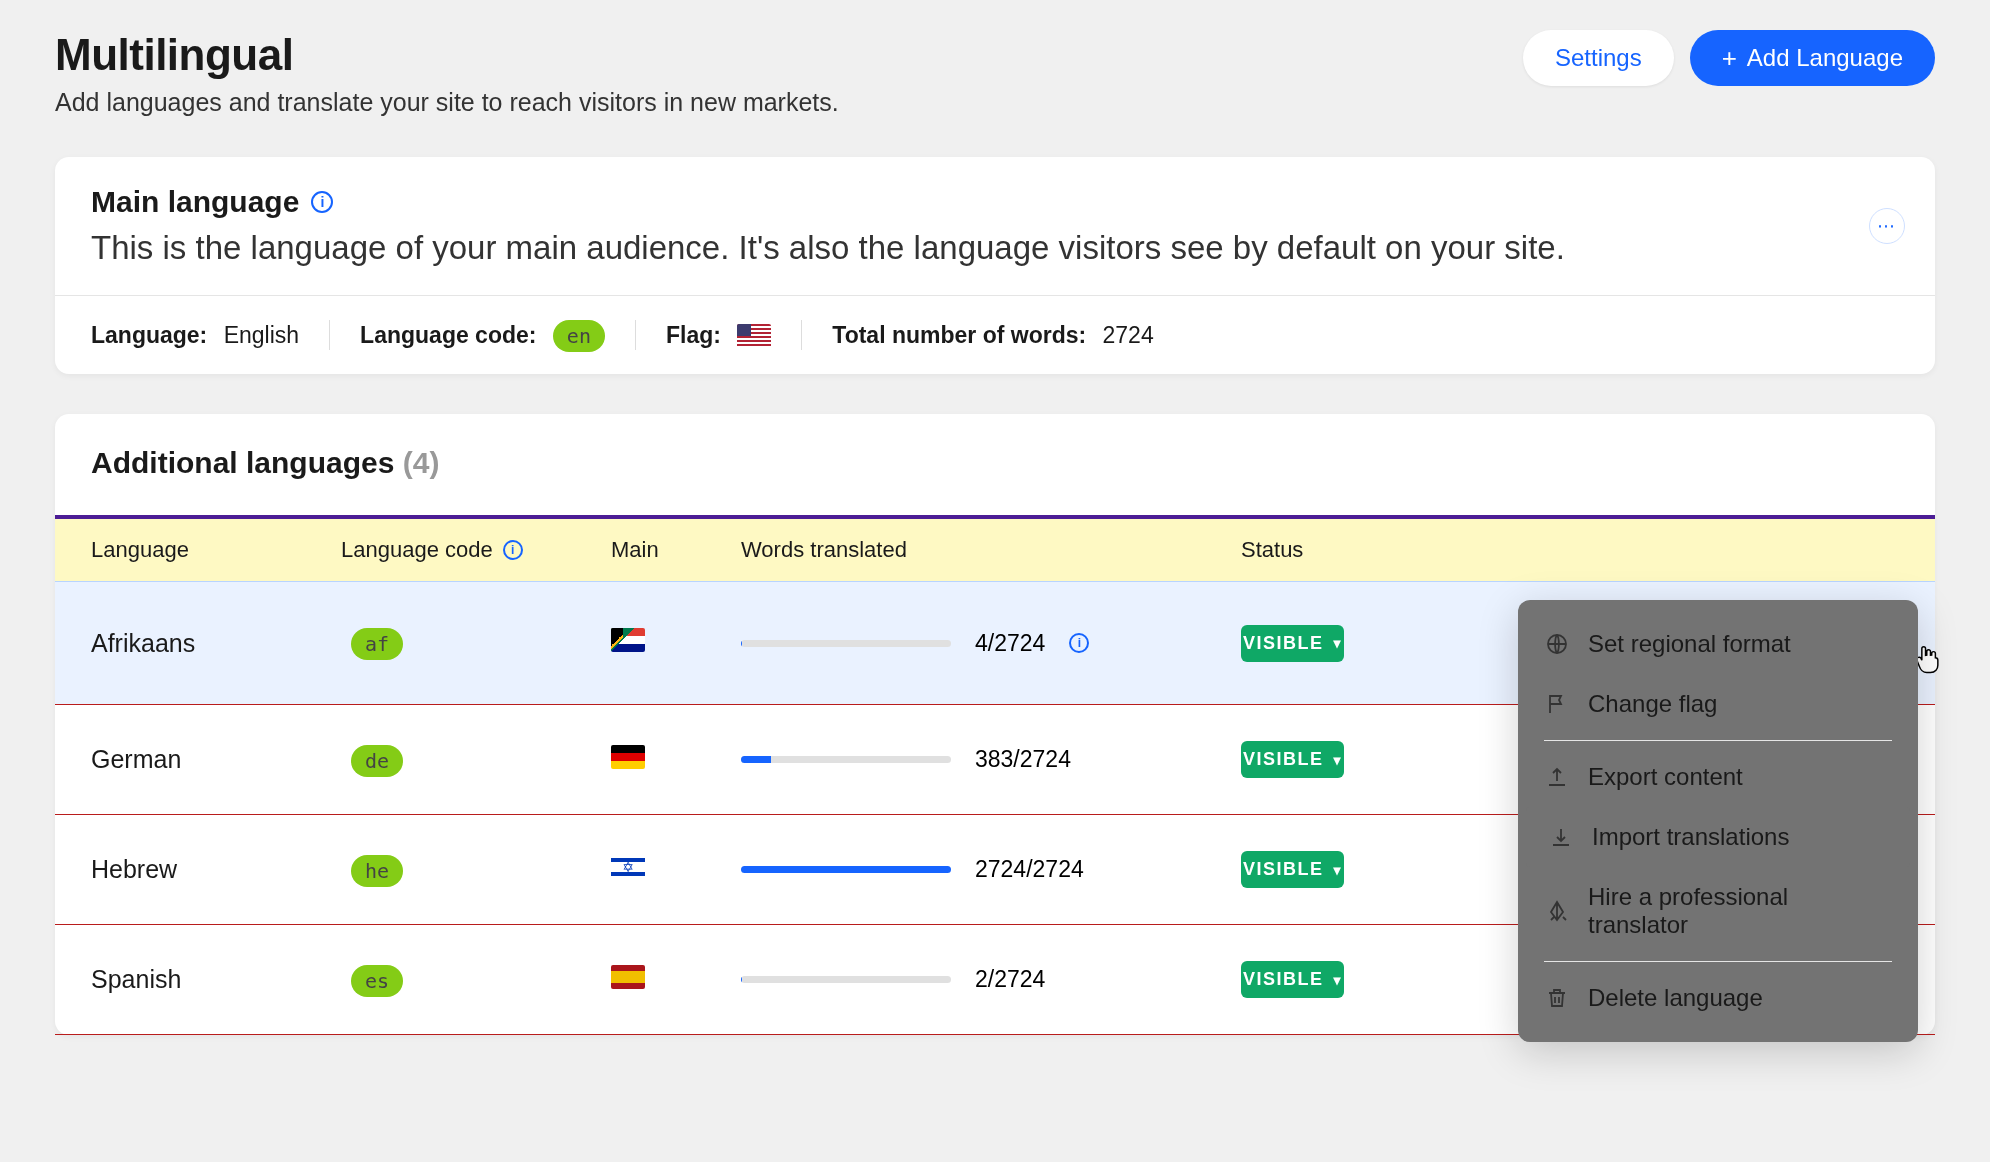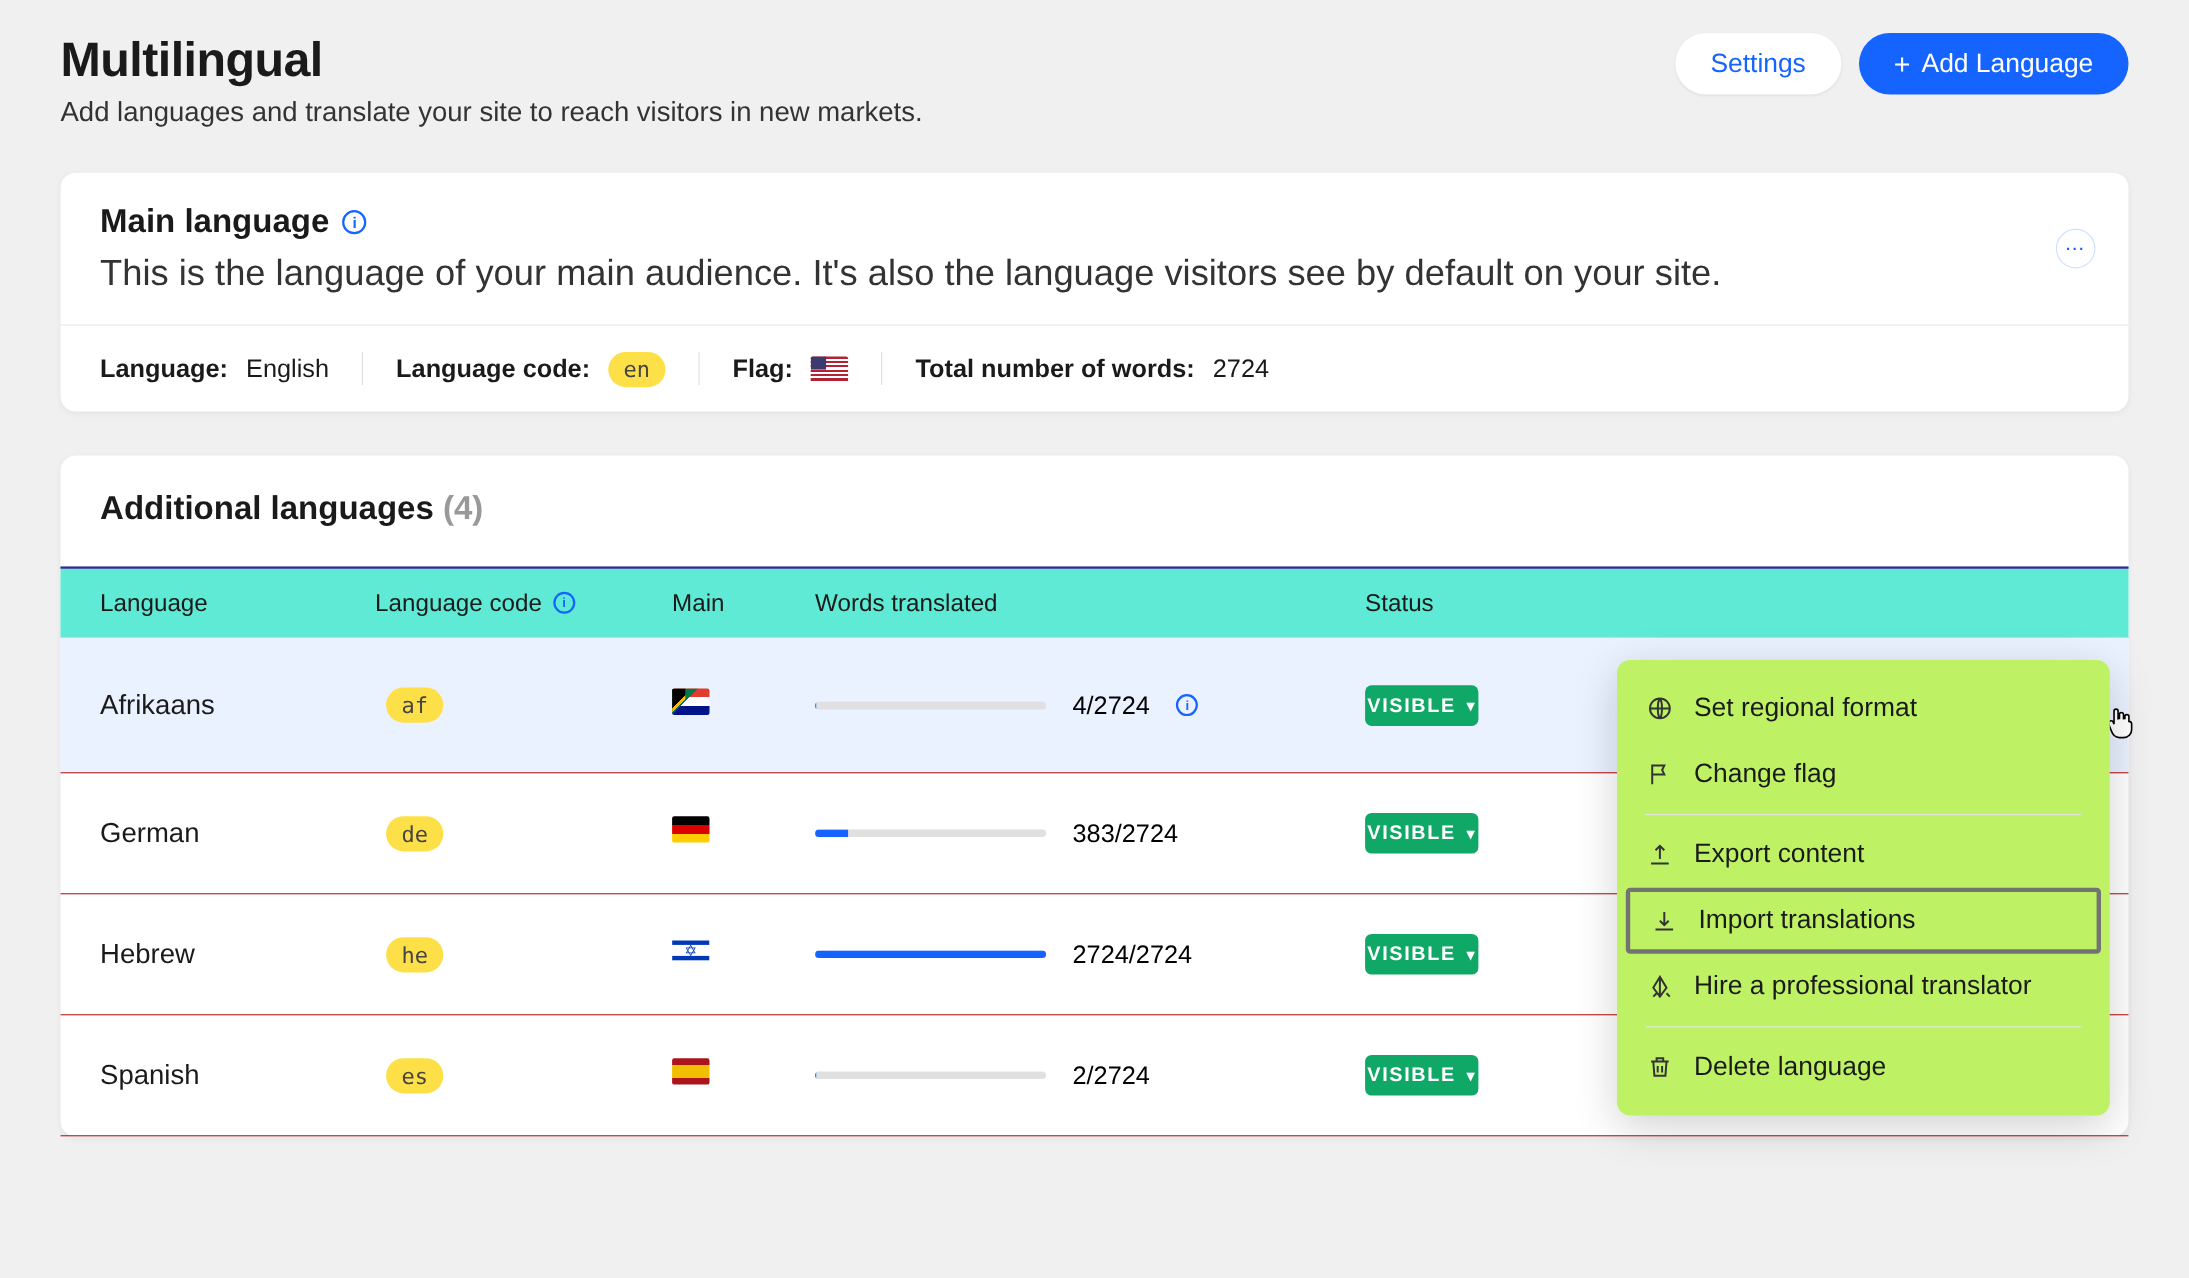--- a/index.html
+++ b/index.html
@@ -25,27 +25,27 @@
 .card-header { padding: 28px 36px 28px 36px; border-bottom: 1px solid #e5e5e5; position: relative; }
 .card-header h2 { font-size: 30px; font-weight: 800; display: inline-flex; align-items: center; gap: 12px; margin-bottom: 10px; }
 .card-header p { font-size: 33px; color: #333; }
 .info-icon { display: inline-flex; width: 22px; height: 22px; border: 2px solid #1664ff; border-radius: 50%; color: #1664ff; align-items: center; justify-content: center; font-size: 14px; font-weight: 700; font-style: normal; }
 .info-icon.small { width: 20px; height: 20px; font-size: 12px; }
 .card-more { position: absolute; right: 30px; top: 50%; transform: translateY(-50%); width: 36px; height: 36px; border: 1px solid #cfe0ff; border-radius: 50%; display: flex; align-items: center; justify-content: center; color: #1664ff; font-size: 18px; letter-spacing: 2px; cursor: pointer; background:#fff; }
 
 .main-lang-details { display: flex; align-items: center; padding: 24px 36px; gap: 30px; font-size: 23px; }
 .detail-label { font-weight: 700; }
 .detail-value { margin-left: 10px; }
-.code-pill { background: #fde047; border-radius: 999px; padding: 4px 14px; font-family: ui-monospace, monospace; font-size: 20px; color: #444; margin-left: 10px; }
+.code-pill { background: #84cc16; border-radius: 999px; padding: 4px 14px; font-family: ui-monospace, monospace; font-size: 20px; color: #444; margin-left: 10px; }
 .divider { width: 1px; height: 30px; background: #ddd; }
 
 .section-title { padding: 32px 36px 35px 36px; font-size: 30px; font-weight: 800; }
 .section-title .count { color: #999; font-weight: 700; }
 
-.table-header { display: grid; grid-template-columns: 250px 270px 130px 500px 320px 1fr; align-items: center; padding: 18px 36px; background: #5eead4; border-top: 2px solid #4c1d95; border-bottom: 1px solid #b8d4ff; font-size: 22px; color: #1a1a1a; }
+.table-header { display: grid; grid-template-columns: 250px 270px 130px 500px 320px 1fr; align-items: center; padding: 18px 36px; background: #fef9c3; border-top: 4px solid #4c1d95; border-bottom: 1px solid #b8d4ff; font-size: 22px; color: #1a1a1a; }
 .th { display: flex; align-items: center; gap: 10px; }
 
 .table-row { display: grid; grid-template-columns: 250px 270px 130px 500px 320px 1fr; align-items: center; padding: 36px 36px; border-bottom: 1px solid #b91c1c; font-size: 24px; position: relative; }
 .table-row.hovered { background: #eaf2ff; }
 .lang-name { font-size: 25px; }
 .flag { width: 34px; height: 24px; display: inline-block; background: #ccc; border-radius: 2px; position: relative; overflow: hidden; }
 
 .flag-sa { background: linear-gradient(to bottom, #e03c31 0 33%, #fff 33% 66%, #001489 66% 100%); }
 .flag-sa::before { content:""; position:absolute; inset:0; background: linear-gradient(135deg, #007a4d 0 40%, transparent 40%); }
 .flag-sa::after { content:""; position:absolute; left:0; top:0; bottom:0; width:34%; background: linear-gradient(135deg, #000 0 50%, #ffb612 50% 60%, transparent 60%); }
@@ -65,21 +65,21 @@
 .badge { display: inline-flex; align-items: center; gap: 10px; background: #0fa866; color: #fff; font-weight: 700; font-size: 18px; letter-spacing: 1.5px; padding: 8px 2px; border-radius: 6px; }
 .badge .chev { font-size: 14px; }
 
 .row-actions { display: flex; justify-content: flex-end; align-items: center; gap: 14px; }
 .edit-btn { background: #1664ff; color: #fff; border-radius: 999px; padding: 12px 26px; font-size: 22px; font-weight: 500; display: inline-flex; align-items: center; gap: 10px; border: none; cursor: pointer; }
 .edit-btn .chev-r { font-size: 18px; }
 .more-circle { width: 38px; height: 38px; border-radius: 50%; background: #1664ff; color: #fff; display: flex; align-items: center; justify-content: center; font-size: 20px; letter-spacing: 2px; cursor: pointer; border:none; }
 
 .cursor-hand { position: absolute; right: -8px; top: 50%; font-size: 28px; color: #000; pointer-events: none; }
 
-.dropdown { position: absolute; right: 72px; top: 600px; width: 448px; background: #bef264; border-radius: 12px; box-shadow: 0 10px 40px rgba(0,0,0,0.18); padding: 14px 0; z-index: 10; }
+.dropdown { position: absolute; right: 72px; top: 600px; width: 400px; background: #737373; border-radius: 12px; box-shadow: 0 10px 40px rgba(0,0,0,0.18); padding: 14px 0; z-index: 10; }
 .dropdown-item { display: flex; align-items: center; gap: 18px; padding: 16px 26px; font-size: 24px; color: #1a1a1a; cursor: pointer; }
 .dropdown-sep { height: 1px; background: #e5e5e5; margin: 6px 26px; }
 .dropdown-icon { width: 26px; height: 26px; display: inline-flex; align-items: center; justify-content: center; color: #333; flex-shrink: 0; }
 .dropdown-item.highlighted { border: 4px solid #737373; border-radius: 4px; margin: 0 8px; padding: 12px 18px; text-align: right; }
 
 svg { display: block; }
 </style>
 </head>
 <body>
 

